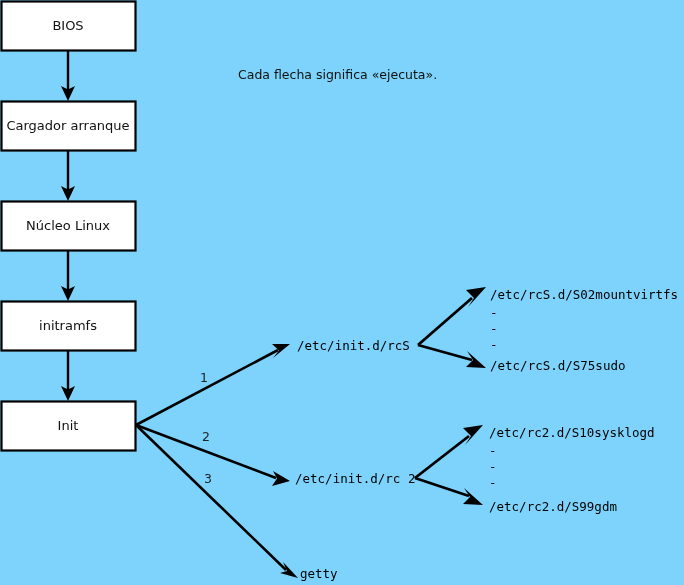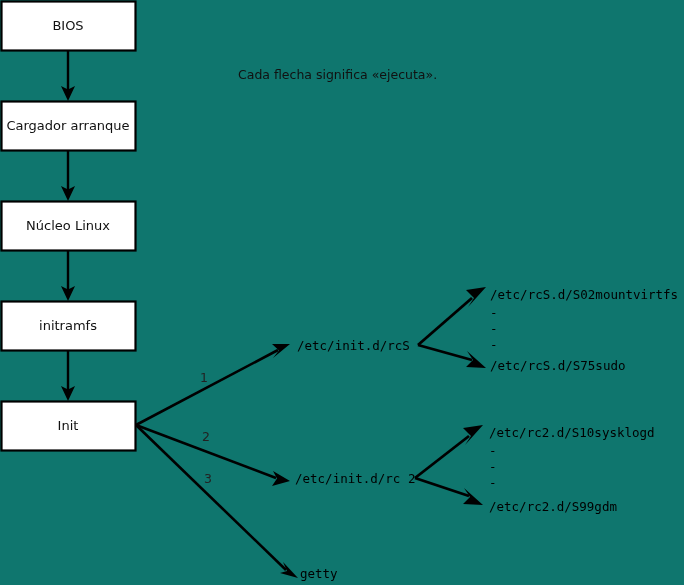--- a/index.html
+++ b/index.html
@@ -5,21 +5,21 @@
 <style>
   html, body {
     margin: 0;
     padding: 0;
     background: #ffffff;
   }
   #page {
     position: relative;
     width: 684px;
     height: 585px;
-    background: #0f766e;
+    background: #7dd3fc;
     overflow: hidden;
     font-family: "Liberation Sans", sans-serif;
   }
   #diagram-svg {
     position: absolute;
     left: 0;
     top: 0;
     width: 684px;
     height: 585px;
   }

